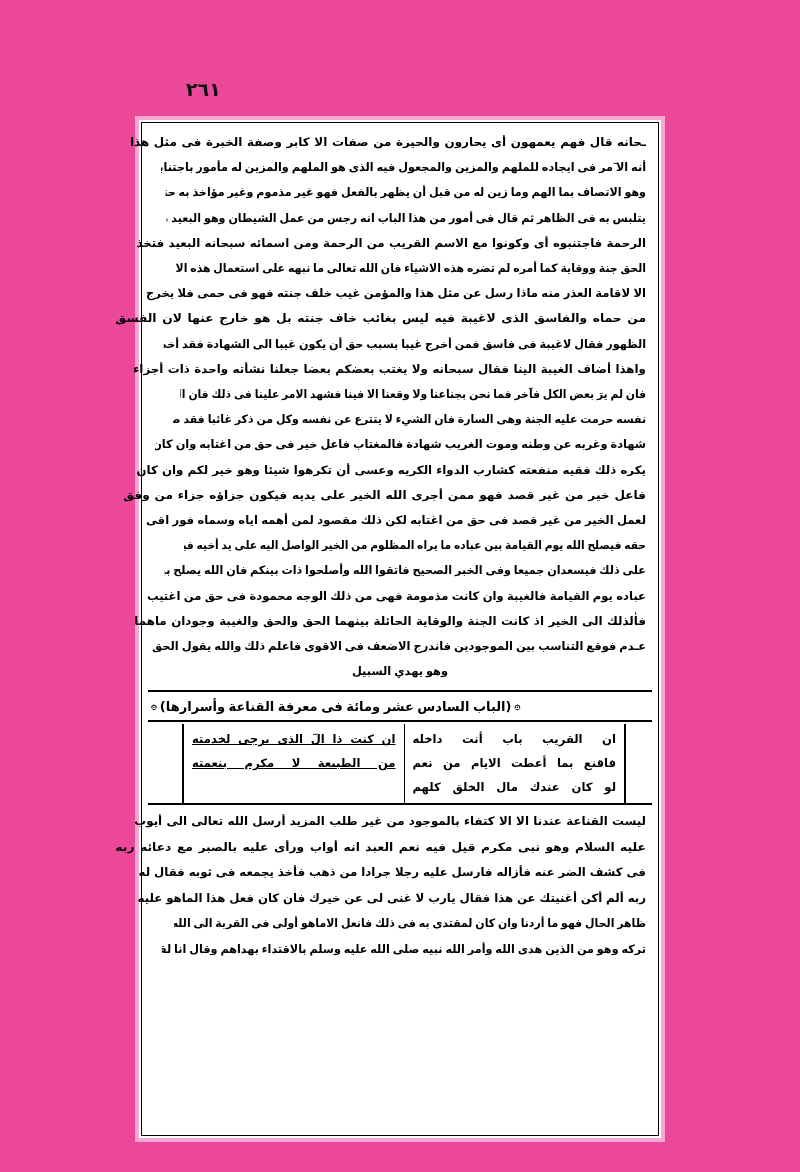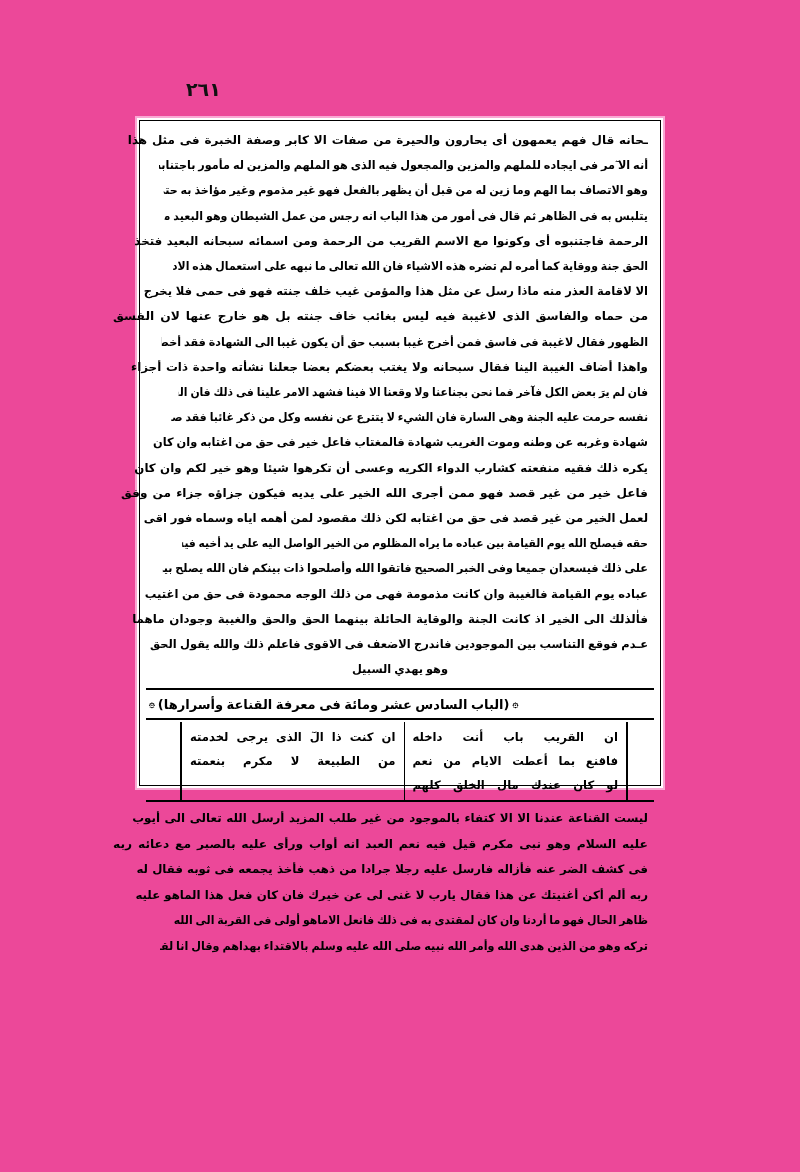--- a/index.html
+++ b/index.html
@@ -38,22 +38,22 @@
     unicode-bidi: isolate;
     color: #111;
   }
 
   
   .frame {
     position: absolute;
     left: 135px;
     top: 116px;
     width: 530px;
-    height: 674px;
-    border: 2px solid #f9a8d4;
+    height: 1026px;
+    border: 4px solid #f9a8d4;
     background: #ffffff;
     box-sizing: border-box;
     padding: 2px;
   }
   .frame-inner {
     width: 100%;
     height: 100%;
     border: 1.5px solid #000;
     box-sizing: border-box;
     padding: 4px 6px 4px 6px;
@@ -150,21 +150,21 @@
   }
   .verse-col.col-right {
     border-left: 1.5px solid #000;
   }
   .verse-col .hemistich {
     display: block;
     white-space: nowrap;
     text-align: center;
   }
   .verse-col.col-right .hemistich { text-align: right; }
-  .verse-col.col-left  .hemistich { text-align: left; }
+  .verse-col.col-left  .hemistich { text-align: left; text-decoration: underline; }
 
   
   .prose-bottom {
     padding: 4px 6px 4px 6px;
     font-size: 11.4px;
     line-height: 25.4px;
     font-weight: 700;
     letter-spacing: -0.2px;
     word-spacing: -1px;
     flex: 1 1 auto;

